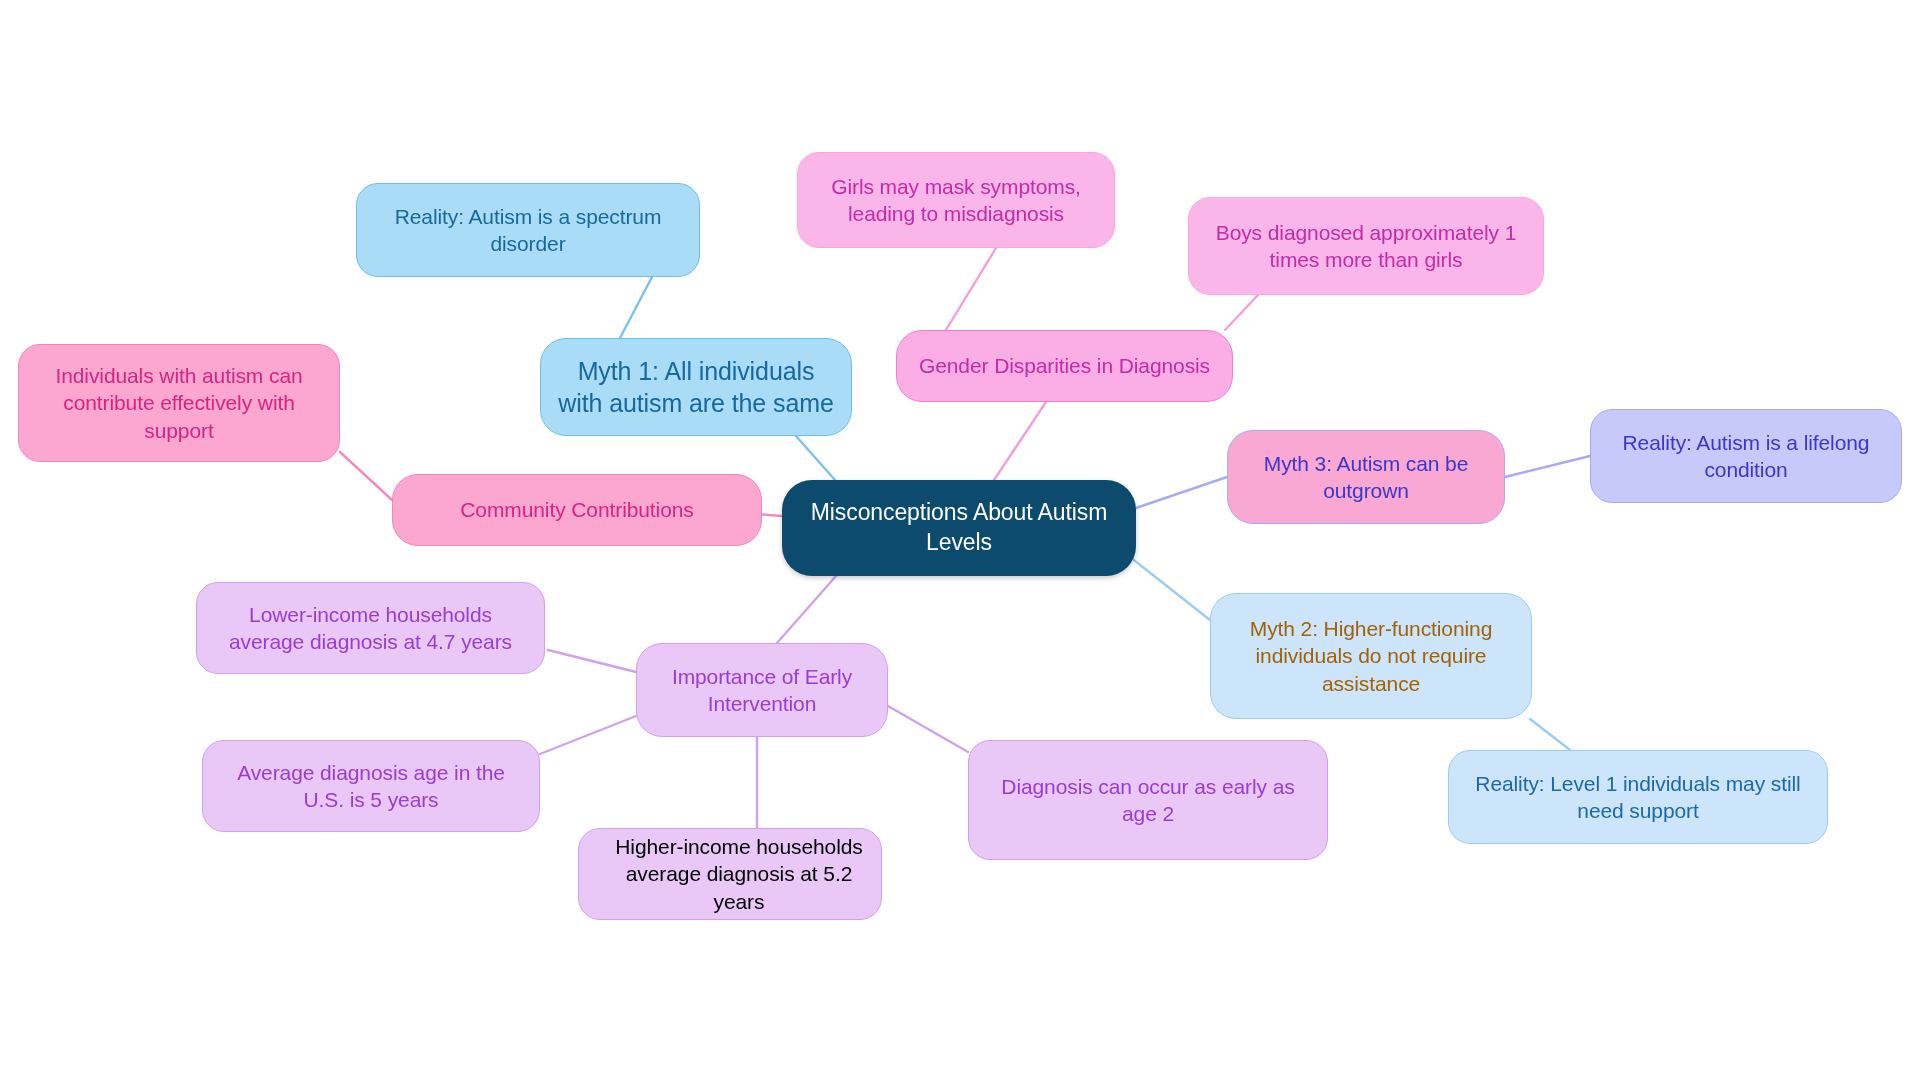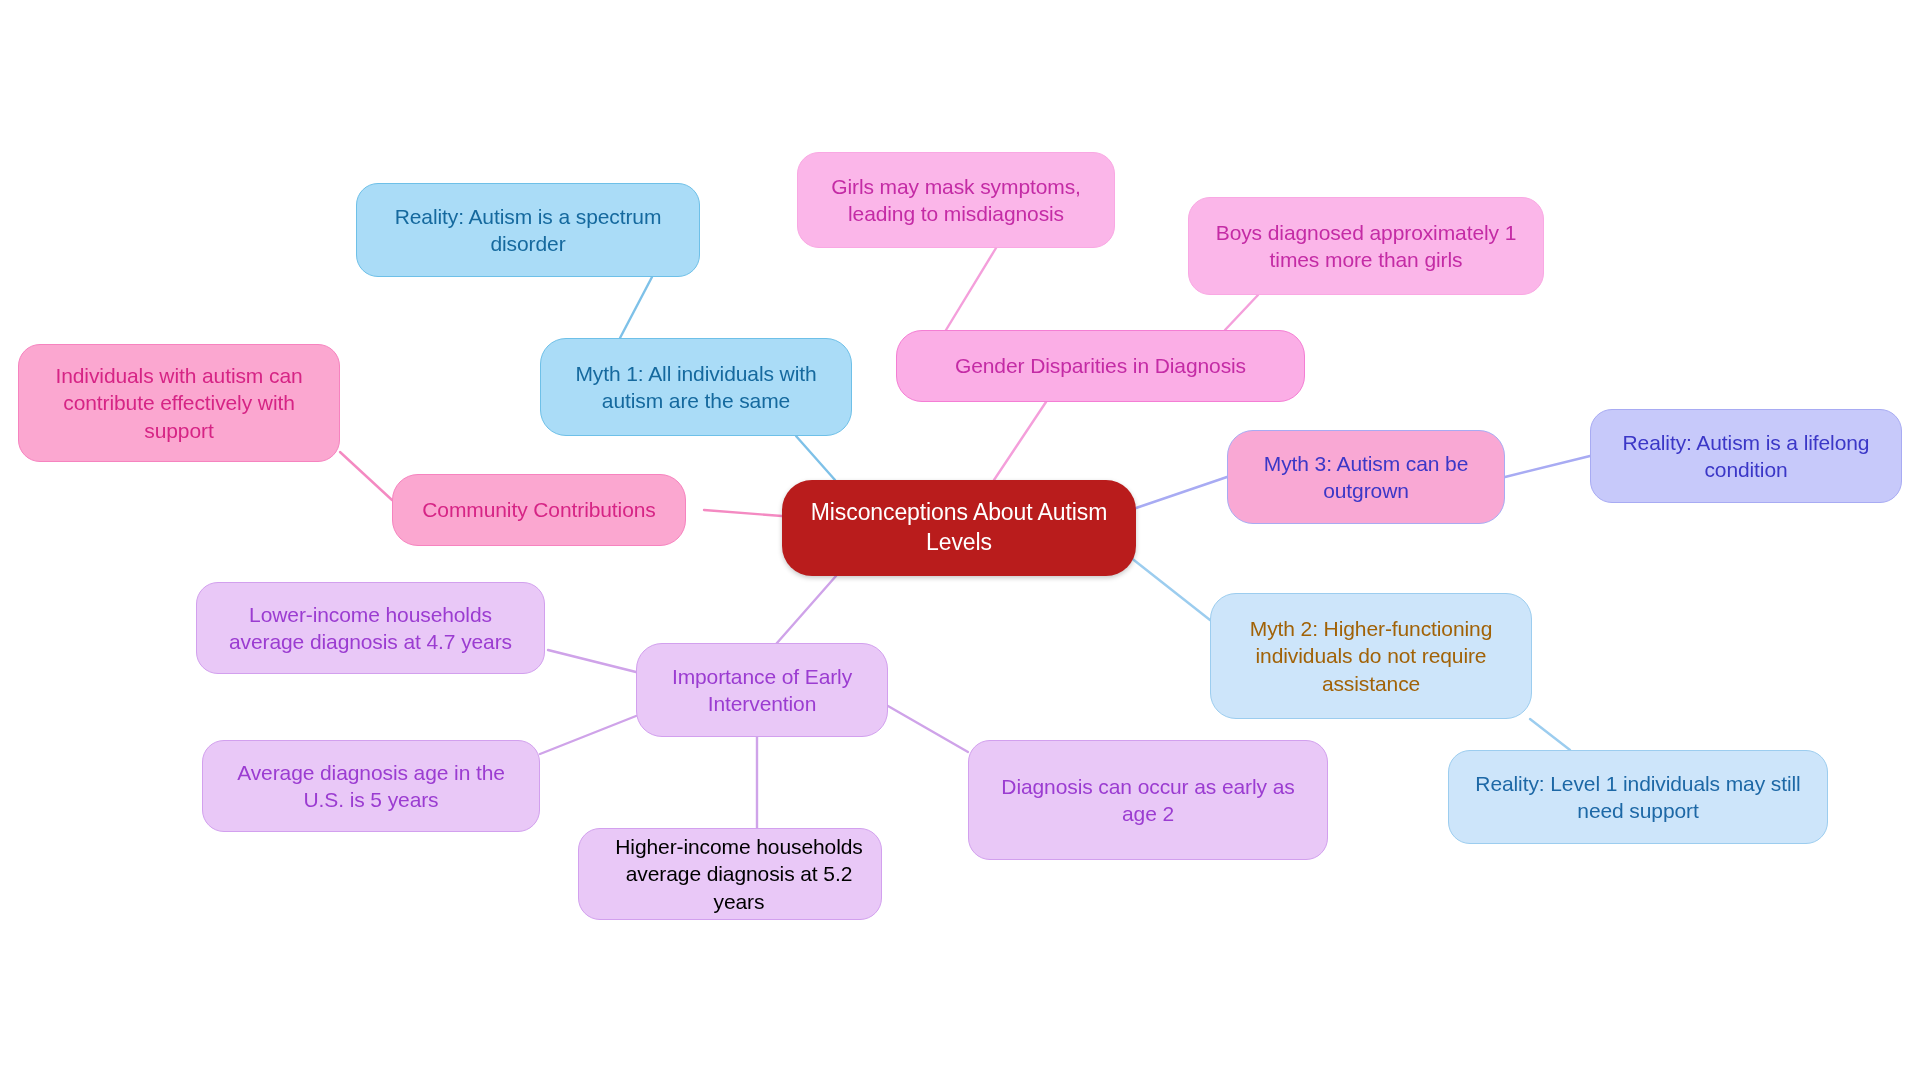--- a/index.html
+++ b/index.html
@@ -63,31 +63,31 @@
       <line x1="1530" y1="719" x2="1570" y2="750" stroke="#9ccdef" stroke-width="2.4" stroke-linecap="round"></line>
       <line x1="836" y1="576" x2="762" y2="660" stroke="#cfa3e9" stroke-width="2.4" stroke-linecap="round"></line>
       <line x1="636" y1="672" x2="548" y2="650" stroke="#cfa3e9" stroke-width="2.4" stroke-linecap="round"></line>
       <line x1="636" y1="716" x2="540" y2="754" stroke="#cfa3e9" stroke-width="2.4" stroke-linecap="round"></line>
       <line x1="757" y1="737" x2="757" y2="828" stroke="#cfa3e9" stroke-width="2.4" stroke-linecap="round"></line>
       <line x1="888" y1="706" x2="968" y2="752" stroke="#cfa3e9" stroke-width="2.4" stroke-linecap="round"></line>
       <line x1="782" y1="516" x2="704" y2="510" stroke="#f48ac2" stroke-width="2.4" stroke-linecap="round"></line>
       <line x1="392" y1="500" x2="340" y2="452" stroke="#f48ac2" stroke-width="2.4" stroke-linecap="round"></line>
     </svg>
   <div id="nodes">
-      <div class="node root" style="left: 782px; top: 480px; width: 354px; height: 96px; background: #b91c1c; color: rgb(255, 255, 255); border-color: rgb(20, 24, 31); font-size: 23px;"><span>Misconceptions About Autism Levels</span></div>
-      <div class="node branch" style="left: 540px; top: 338px; width: 312px; height: 98px; background: rgb(170, 220, 247); color: rgb(21, 105, 158); border-color: rgb(110, 192, 232); font-size: 21px;"><span>Myth 1: All individuals with autism are the same</span></div>
+      <div class="node root" style="left: 782px; top: 480px; width: 354px; height: 96px; background: #0c4a6e; color: rgb(255, 255, 255); border-color: rgb(20, 24, 31); font-size: 23px;"><span>Misconceptions About Autism Levels</span></div>
+      <div class="node branch" style="left: 540px; top: 338px; width: 312px; height: 98px; background: rgb(170, 220, 247); color: rgb(21, 105, 158); border-color: rgb(110, 192, 232); font-size: 25px;"><span>Myth 1: All individuals with autism are the same</span></div>
       <div class="node leaf" style="left: 356px; top: 183px; width: 344px; height: 94px; background: rgb(170, 220, 247); color: rgb(21, 105, 158); border-color: rgb(110, 192, 232); font-size: 21px;"><span>Reality: Autism is a spectrum disorder</span></div>
-      <div class="node branch" style="left: 896px; top: 330px; width: 409px; height: 72px; background: rgb(251, 174, 230); color: rgb(196, 43, 165); border-color: rgb(244, 126, 212); font-size: 21px;"><span>Gender Disparities in Diagnosis</span></div>
+      <div class="node branch" style="left: 896px; top: 330px; width: 337px; height: 72px; background: rgb(251, 174, 230); color: rgb(196, 43, 165); border-color: rgb(244, 126, 212); font-size: 21px;"><span>Gender Disparities in Diagnosis</span></div>
       <div class="node leaf" style="left: 797px; top: 152px; width: 318px; height: 96px; background: rgb(251, 182, 233); color: rgb(196, 43, 165); border-color: rgb(249, 168, 227); font-size: 21px;"><span>Girls may mask symptoms, leading to misdiagnosis</span></div>
       <div class="node leaf" style="left: 1188px; top: 197px; width: 356px; height: 98px; background: rgb(251, 182, 233); color: rgb(196, 43, 165); border-color: rgb(249, 168, 227); font-size: 21px;"><span>Boys diagnosed approximately 1 times more than girls</span></div>
       <div class="node branch" style="left: 1227px; top: 430px; width: 278px; height: 94px; background: #f9a8d4; color: rgb(59, 55, 199); border-color: rgb(168, 171, 243); font-size: 21px;"><span>Myth 3: Autism can be outgrown</span></div>
       <div class="node leaf" style="left: 1590px; top: 409px; width: 312px; height: 94px; background: rgb(199, 201, 250); color: rgb(59, 55, 199); border-color: rgb(168, 171, 243); font-size: 21px;"><span>Reality: Autism is a lifelong condition</span></div>
       <div class="node branch" style="left: 1210px; top: 593px; width: 322px; height: 126px; background: rgb(205, 229, 250); color: #a16207; border-color: rgb(156, 205, 239); font-size: 21px;"><span>Myth 2: Higher-functioning individuals do not require assistance</span></div>
       <div class="node leaf" style="left: 1448px; top: 750px; width: 380px; height: 94px; background: rgb(205, 229, 250); color: rgb(29, 104, 166); border-color: rgb(156, 205, 239); font-size: 21px;"><span>Reality: Level 1 individuals may still need support</span></div>
       <div class="node branch" style="left: 636px; top: 643px; width: 252px; height: 94px; background: rgb(233, 200, 247); color: rgb(155, 60, 209); border-color: rgb(210, 160, 238); font-size: 21px;"><span>Importance of Early Intervention</span></div>
       <div class="node leaf" style="left: 196px; top: 582px; width: 349px; height: 92px; background: rgb(233, 200, 247); color: rgb(155, 60, 209); border-color: rgb(210, 160, 238); font-size: 21px;"><span>Lower-income households average diagnosis at 4.7 years</span></div>
       <div class="node leaf" style="left: 202px; top: 740px; width: 338px; height: 92px; background: rgb(233, 200, 247); color: rgb(155, 60, 209); border-color: rgb(210, 160, 238); font-size: 21px;"><span>Average diagnosis age in the U.S. is 5 years</span></div>
       <div class="node leaf" style="left: 578px; top: 828px; width: 304px; height: 92px; background: rgb(233, 200, 247); color: #000000; border-color: rgb(210, 160, 238); font-size: 21px; padding-left: 32px;"><span>Higher-income households average diagnosis at 5.2 years</span></div>
       <div class="node leaf" style="left: 968px; top: 740px; width: 360px; height: 120px; background: rgb(233, 200, 247); color: rgb(155, 60, 209); border-color: rgb(210, 160, 238); font-size: 21px;"><span>Diagnosis can occur as early as age 2</span></div>
-      <div class="node branch" style="left: 392px; top: 474px; width: 294px; height: 72px; background: rgb(251, 167, 208); color: rgb(214, 36, 133); border-color: rgb(246, 131, 191); font-size: 21px;"><span>Community Contributions</span></div>
+      <div class="node branch" style="left: 392px; top: 474px; width: 370px; height: 72px; background: rgb(251, 167, 208); color: rgb(214, 36, 133); border-color: rgb(246, 131, 191); font-size: 21px;"><span>Community Contributions</span></div>
       <div class="node leaf" style="left: 18px; top: 344px; width: 322px; height: 118px; background: rgb(251, 167, 208); color: rgb(214, 36, 133); border-color: rgb(246, 131, 191); font-size: 21px;"><span>Individuals with autism can contribute effectively with support</span></div>
     </div>
 </div>
 
 </body></html>

